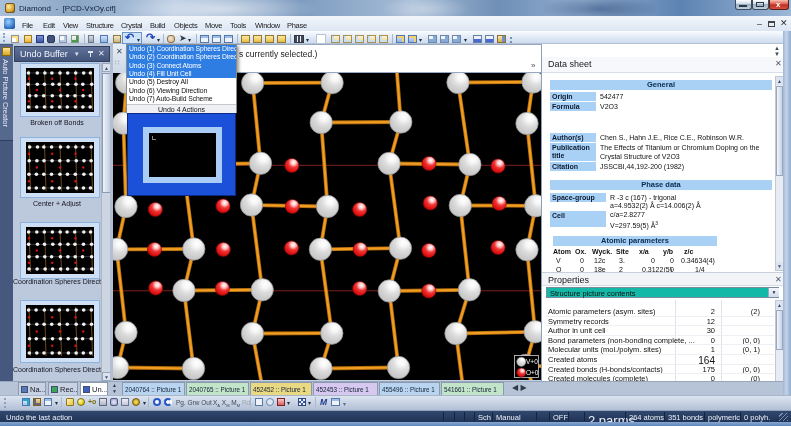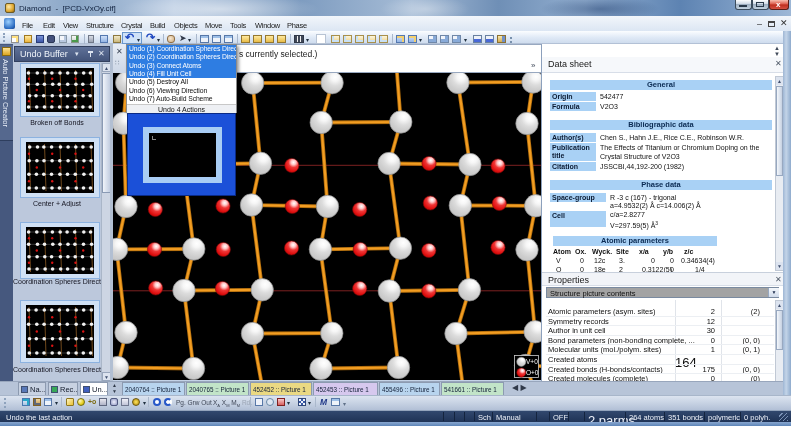--- a/index.html
+++ b/index.html
@@ -574,21 +574,20 @@
     <div class="ab" style="left:542px;top:44px;width:241px;height:337px;background:#ffffff"></div>
     <div class="ab" style="left:542px;top:57px;width:241px;height:16px;background:#f6f8fb;border-bottom:1px solid #d8dee8">
 <div class="ab txt" style="left:6px;top:2px;font-size:9px;color:#202020">Data sheet</div>
 <div class="ab txt" style="left:233px;top:2px;font-size:8px;color:#505a68">✕</div>
 </div>
     <div class="ab txt" style="left:550px;top:80px;width:222px;height:10px;background:#a9d1f5;font-size:7.5px;font-weight:bold;color:#0a2a52;text-align:center;line-height:10px">General</div>
     <div class="ab" style="left:550px;top:92px;width:46px;height:9px;background:#a9d1f5;font-size:7px;font-weight:bold;color:#0a1a32;padding:1px 0 0 2px;line-height:8px">Origin</div>
     <div class="ab txt" style="left:600px;top:93px;font-size:7px;color:#101010">542477</div>
     <div class="ab" style="left:550px;top:102px;width:46px;height:9px;background:#a9d1f5;font-size:7px;font-weight:bold;color:#0a1a32;padding:1px 0 0 2px;line-height:8px">Formula</div>
     <div class="ab txt" style="left:600px;top:103px;font-size:7px;color:#101010">V2O3</div>
-    <div class="ab txt" style="left:550px;top:120px;width:222px;height:10px;background:#a9d1f5;font-size:7.5px;font-weight:bold;color:#0a2a52;text-align:center;line-height:10px">Bibliographic data</div>
     <div class="ab" style="left:550px;top:133px;width:46px;height:9px;background:#a9d1f5;font-size:7px;font-weight:bold;color:#0a1a32;padding:1px 0 0 2px;line-height:8px">Author(s)</div>
     <div class="ab txt" style="left:600px;top:134px;font-size:7px;color:#101010">Chen S., Hahn J.E., Rice C.E., Robinson W.R.</div>
     <div class="ab" style="left:550px;top:143px;width:46px;height:18px;background:#a9d1f5;font-size:7px;font-weight:bold;color:#0a1a32;padding:1px 0 0 2px;line-height:8px">Publication<br>title</div>
     <div class="ab txt" style="left:600px;top:144px;font-size:7px;color:#101010">The Effects of Titanium or Chromium Doping on the</div>
     <div class="ab txt" style="left:600px;top:153px;font-size:7px;color:#101010">Crystal Structure of V2O3</div>
     <div class="ab" style="left:550px;top:162px;width:46px;height:9px;background:#a9d1f5;font-size:7px;font-weight:bold;color:#0a1a32;padding:1px 0 0 2px;line-height:8px">Citation</div>
     <div class="ab txt" style="left:600px;top:163px;font-size:7px;color:#101010">JSSCBI,44,192-200 (1982)</div>
     <div class="ab txt" style="left:550px;top:180px;width:222px;height:10px;background:#a9d1f5;font-size:7.5px;font-weight:bold;color:#0a2a52;text-align:center;line-height:10px">Phase data</div>
     <div class="ab" style="left:550px;top:193px;width:56px;height:9px;background:#a9d1f5;font-size:7px;font-weight:bold;color:#0a1a32;padding:1px 0 0 2px;line-height:8px">Space-group</div>
     <div class="ab txt" style="left:610px;top:194px;font-size:7px;color:#101010">R -3 c (167) - trigonal</div>
@@ -620,21 +619,21 @@
     <div class="ab txt" style="left:695px;top:266px;font-size:7px;color:#101010">1/4</div>
     <div class="ab" style="left:775px;top:76px;width:9px;height:195px;background:#e8ecf2;border:1px solid #c0c8d4">
 <div class="ab" style="left:0;top:0;width:7px;height:8px;background:#dce3ef;font-size:5px;color:#405070;text-align:center;line-height:8px">▲</div>
 <div class="ab" style="left:0;top:9px;width:7px;height:90px;background:linear-gradient(90deg,#f4f7fb,#c6d1e2);border:1px solid #98a8c0"></div>
 <div class="ab" style="left:0;top:185px;width:7px;height:8px;background:#dce3ef;font-size:5px;color:#405070;text-align:center;line-height:8px">▼</div>
 </div>
     <div class="ab" style="left:542px;top:272px;width:241px;height:14px;background:#f2f4f8;border-top:1px solid #c8d0dc;border-bottom:1px solid #d8dee8">
 <div class="ab txt" style="left:6px;top:2px;font-size:9px;color:#202020">Properties</div>
 <div class="ab txt" style="left:233px;top:2px;font-size:8px;color:#505a68">✕</div>
 </div>
-    <div class="ab" style="left:546px;top:287px;width:233px;height:11px;background:#a3a3a3;border:1px solid #7a8aa0">
+    <div class="ab" style="left:546px;top:287px;width:233px;height:11px;background:#14b8a6;border:1px solid #7a8aa0">
 <div class="ab txt" style="left:3px;top:1px;font-size:7.5px;color:#101010">Structure picture contents</div>
 <div class="ab" style="left:221px;top:0;width:11px;height:9px;background:linear-gradient(#f4f7fb,#d0daea);border-left:1px solid #98a8c0;font-size:5px;text-align:center;line-height:9px;color:#203050">▼</div>
 </div>
     <div class="ab" style="left:675px;top:300px;width:1px;height:93px;background:#e0e4ea"></div>
     <div class="ab" style="left:721px;top:300px;width:1px;height:93px;background:#e0e4ea"></div>
     <div class="ab txt" style="left:548px;top:307px;font-size:7.5px;color:#101010">Atomic parameters (asym. sites)</div>
     <div class="ab txt" style="left:675px;top:307px;width:40px;text-align:right;font-size:7.5px;color:#101010">2</div>
     <div class="ab txt" style="left:715px;top:307px;width:45px;text-align:right;font-size:7.5px;color:#101010">(2)</div>
     <div class="ab" style="left:546px;top:315.6px;width:228px;height:1px;background:#eceff3"></div>
     <div class="ab txt" style="left:548px;top:316.6px;font-size:7.5px;color:#101010">Symmetry records</div>
@@ -645,21 +644,21 @@
     <div class="ab" style="left:546px;top:334.80000000000007px;width:228px;height:1px;background:#eceff3"></div>
     <div class="ab txt" style="left:548px;top:335.80000000000007px;font-size:7.5px;color:#101010">Bond parameters (non-bonding complete, ...</div>
     <div class="ab txt" style="left:675px;top:335.80000000000007px;width:40px;text-align:right;font-size:7.5px;color:#101010">0</div>
     <div class="ab txt" style="left:715px;top:335.80000000000007px;width:45px;text-align:right;font-size:7.5px;color:#101010">(0, 0)</div>
     <div class="ab" style="left:546px;top:344.4000000000001px;width:228px;height:1px;background:#eceff3"></div>
     <div class="ab txt" style="left:548px;top:345.4000000000001px;font-size:7.5px;color:#101010">Molecular units (mol./polym. sites)</div>
     <div class="ab txt" style="left:675px;top:345.4000000000001px;width:40px;text-align:right;font-size:7.5px;color:#101010">1</div>
     <div class="ab txt" style="left:715px;top:345.4000000000001px;width:45px;text-align:right;font-size:7.5px;color:#101010">(0, 1)</div>
     <div class="ab" style="left:546px;top:354.0000000000001px;width:228px;height:1px;background:#eceff3"></div>
     <div class="ab txt" style="left:548px;top:355.0000000000001px;font-size:7.5px;color:#101010">Created atoms</div>
-    <div class="ab txt" style="left:675px;top:355.0000000000001px;width:40px;font-size:13px;color:#101010">164</div>
+    <div class="ab txt" style="left:675px;top:355.0000000000001px;width:40px;text-align:right;font-size:10px;color:#101010">164</div>
     <div class="ab" style="left:546px;top:363.60000000000014px;width:228px;height:1px;background:#eceff3"></div>
     <div class="ab txt" style="left:548px;top:364.60000000000014px;font-size:7.5px;color:#101010">Created bonds (H-bonds/contacts)</div>
     <div class="ab txt" style="left:675px;top:364.60000000000014px;width:40px;text-align:right;font-size:7.5px;color:#101010">175</div>
     <div class="ab txt" style="left:715px;top:364.60000000000014px;width:45px;text-align:right;font-size:7.5px;color:#101010">(0, 0)</div>
     <div class="ab" style="left:546px;top:373.20000000000016px;width:228px;height:1px;background:#eceff3"></div>
     <div class="ab txt" style="left:548px;top:374.20000000000016px;font-size:7.5px;color:#101010">Created molecules (complete)</div>
     <div class="ab txt" style="left:675px;top:374.20000000000016px;width:40px;text-align:right;font-size:7.5px;color:#101010">0</div>
     <div class="ab txt" style="left:715px;top:374.20000000000016px;width:45px;text-align:right;font-size:7.5px;color:#101010">(0)</div>
     <div class="ab" style="left:546px;top:382.8000000000002px;width:228px;height:1px;background:#eceff3"></div>
     <div class="ab" style="left:775px;top:300px;width:9px;height:93px;background:#e8ecf2;border:1px solid #c0c8d4">

